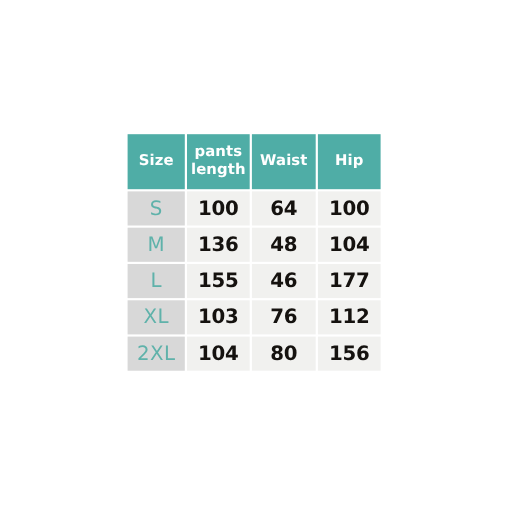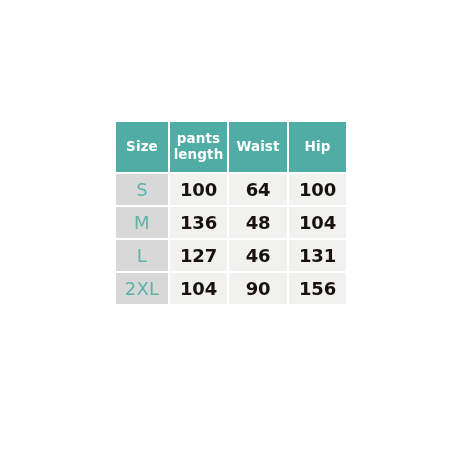--- a/index.html
+++ b/index.html
@@ -112,28 +112,34 @@
 
       <tr>
         <th class="size-cell">M</th>
         <td class="value-cell">136</td>
         <td class="value-cell">48</td>
         <td class="value-cell">104</td>
       </tr>
 
       <tr>
         <th class="size-cell">L</th>
-        <td class="value-cell">127</td>
+        <td class="value-cell">155</td>
         <td class="value-cell">46</td>
-        <td class="value-cell">131</td>
+        <td class="value-cell">177</td>
       </tr>
 
+      <tr>
+        <th class="size-cell">XL</th>
+        <td class="value-cell">103</td>
+        <td class="value-cell">76</td>
+        <td class="value-cell">112</td>
+      </tr>
 
       <tr>
         <th class="size-cell">2XL</th>
         <td class="value-cell">104</td>
-        <td class="value-cell">90</td>
+        <td class="value-cell">80</td>
         <td class="value-cell">156</td>
       </tr>
     </tbody>
   </table>
 
 </div>
 
 </body></html>

